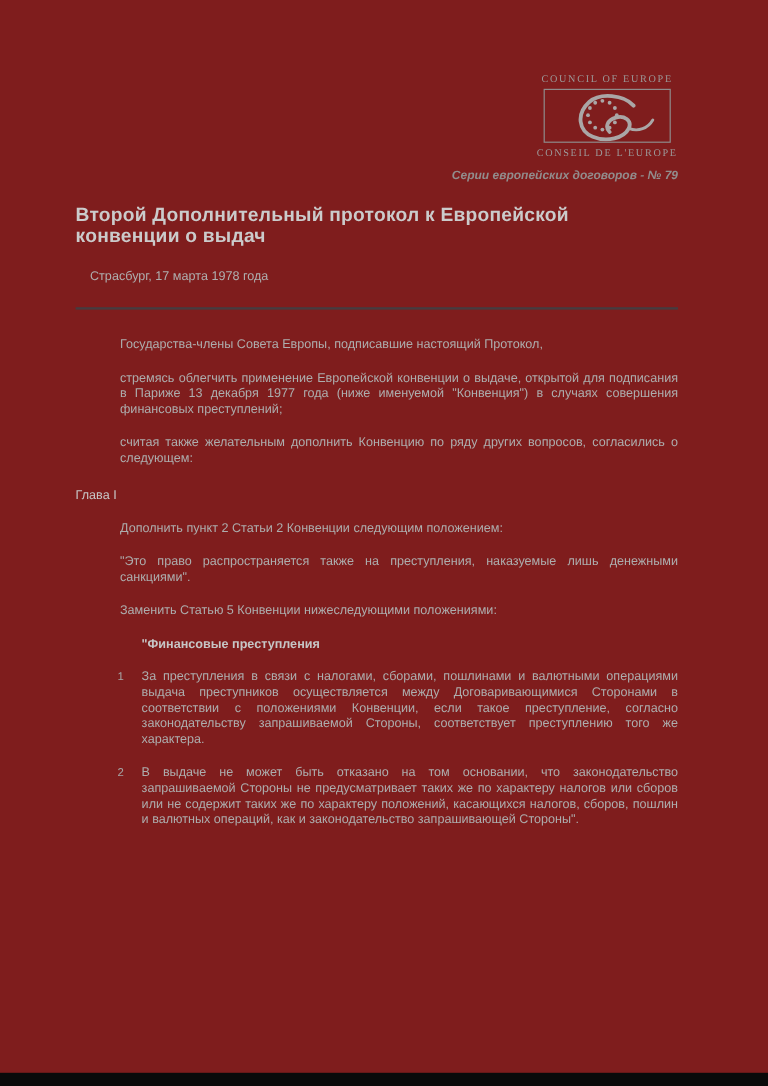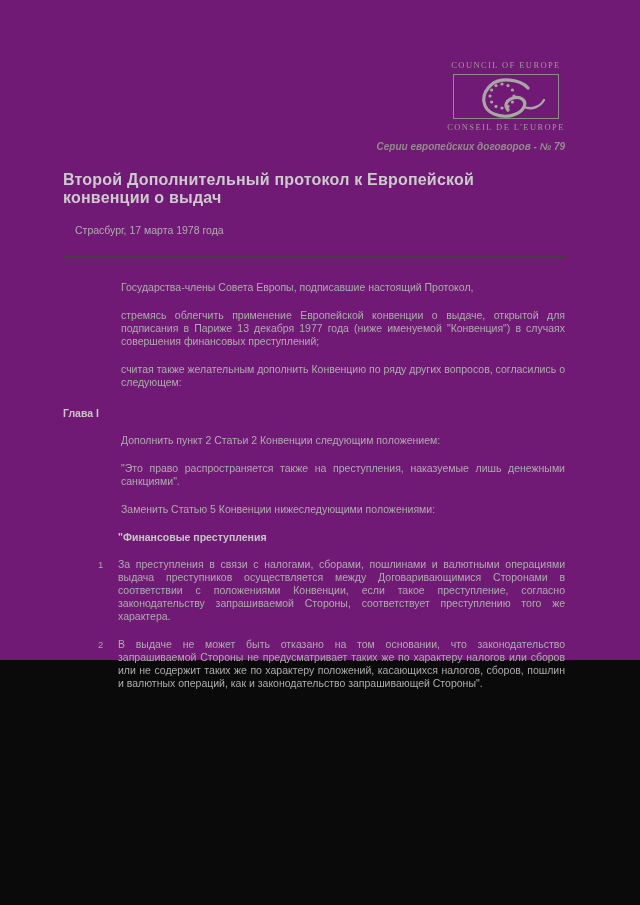--- a/index.html
+++ b/index.html
@@ -5,23 +5,23 @@
   html,body{margin:0;padding:0;}
   body{
     width:640px;height:905px;
     background:#0a0a0a;
     font-family:"Liberation Sans", sans-serif;
     color:#b5b5b5;
     overflow:hidden;
   }
   .page{
     box-sizing:border-box;
-    width:640px;height:660px;
+    width:640px;height:894px;
     padding:0 75px 0 63px;
-    background:#701a75;
+    background:#7f1d1d;
   }
   
   .header{display:flex;justify-content:flex-end;padding-top:60px;}
   .logo-col{display:flex;flex-direction:column;align-items:center;width:118px;}
   .logo-caption{
     font-family:"Liberation Serif", serif;
     font-size:8.5px;letter-spacing:1.4px;color:#9c9898;
     white-space:nowrap;
   }
   .logo-box{
@@ -45,27 +45,27 @@
     letter-spacing:0.2px;
   }
   .doc-date{margin:17px 0 0 12px;font-size:10.5px;color:#aeaeae;}
   .doc-note{margin:16px 0 0 0;font-size:10.5px;font-style:italic;color:#aeaeae;}
   .rule{
     border:none;height:2px;background:#453c40;
     margin:19px 0 0 0;
   }
   
   p{margin:0;font-size:10.5px;line-height:13px;color:#adadad;}
-  .indent{margin-left:58px;}
+  .indent{margin-left:37px;}
   .just{text-align:justify;}
   .gap15{margin-top:15px;}
   .gap23{margin-top:23px;}
   .chapter-heading{
     margin:18px 0 0 0;
-    font-size:10.5px;font-weight:bold;color:#c6c6c6;
+    font-size:10.5px;font-weight:normal;color:#c6c6c6;
   }
   .article-heading{
     margin:15px 0 0 55px;
     font-size:10.5px;font-weight:bold;color:#c6c6c6;
   }
   .sub-heading{
     margin:15px 0 0 55px;
     font-size:10.5px;font-weight:bold;color:#c6c6c6;
   }
   .num-item{

